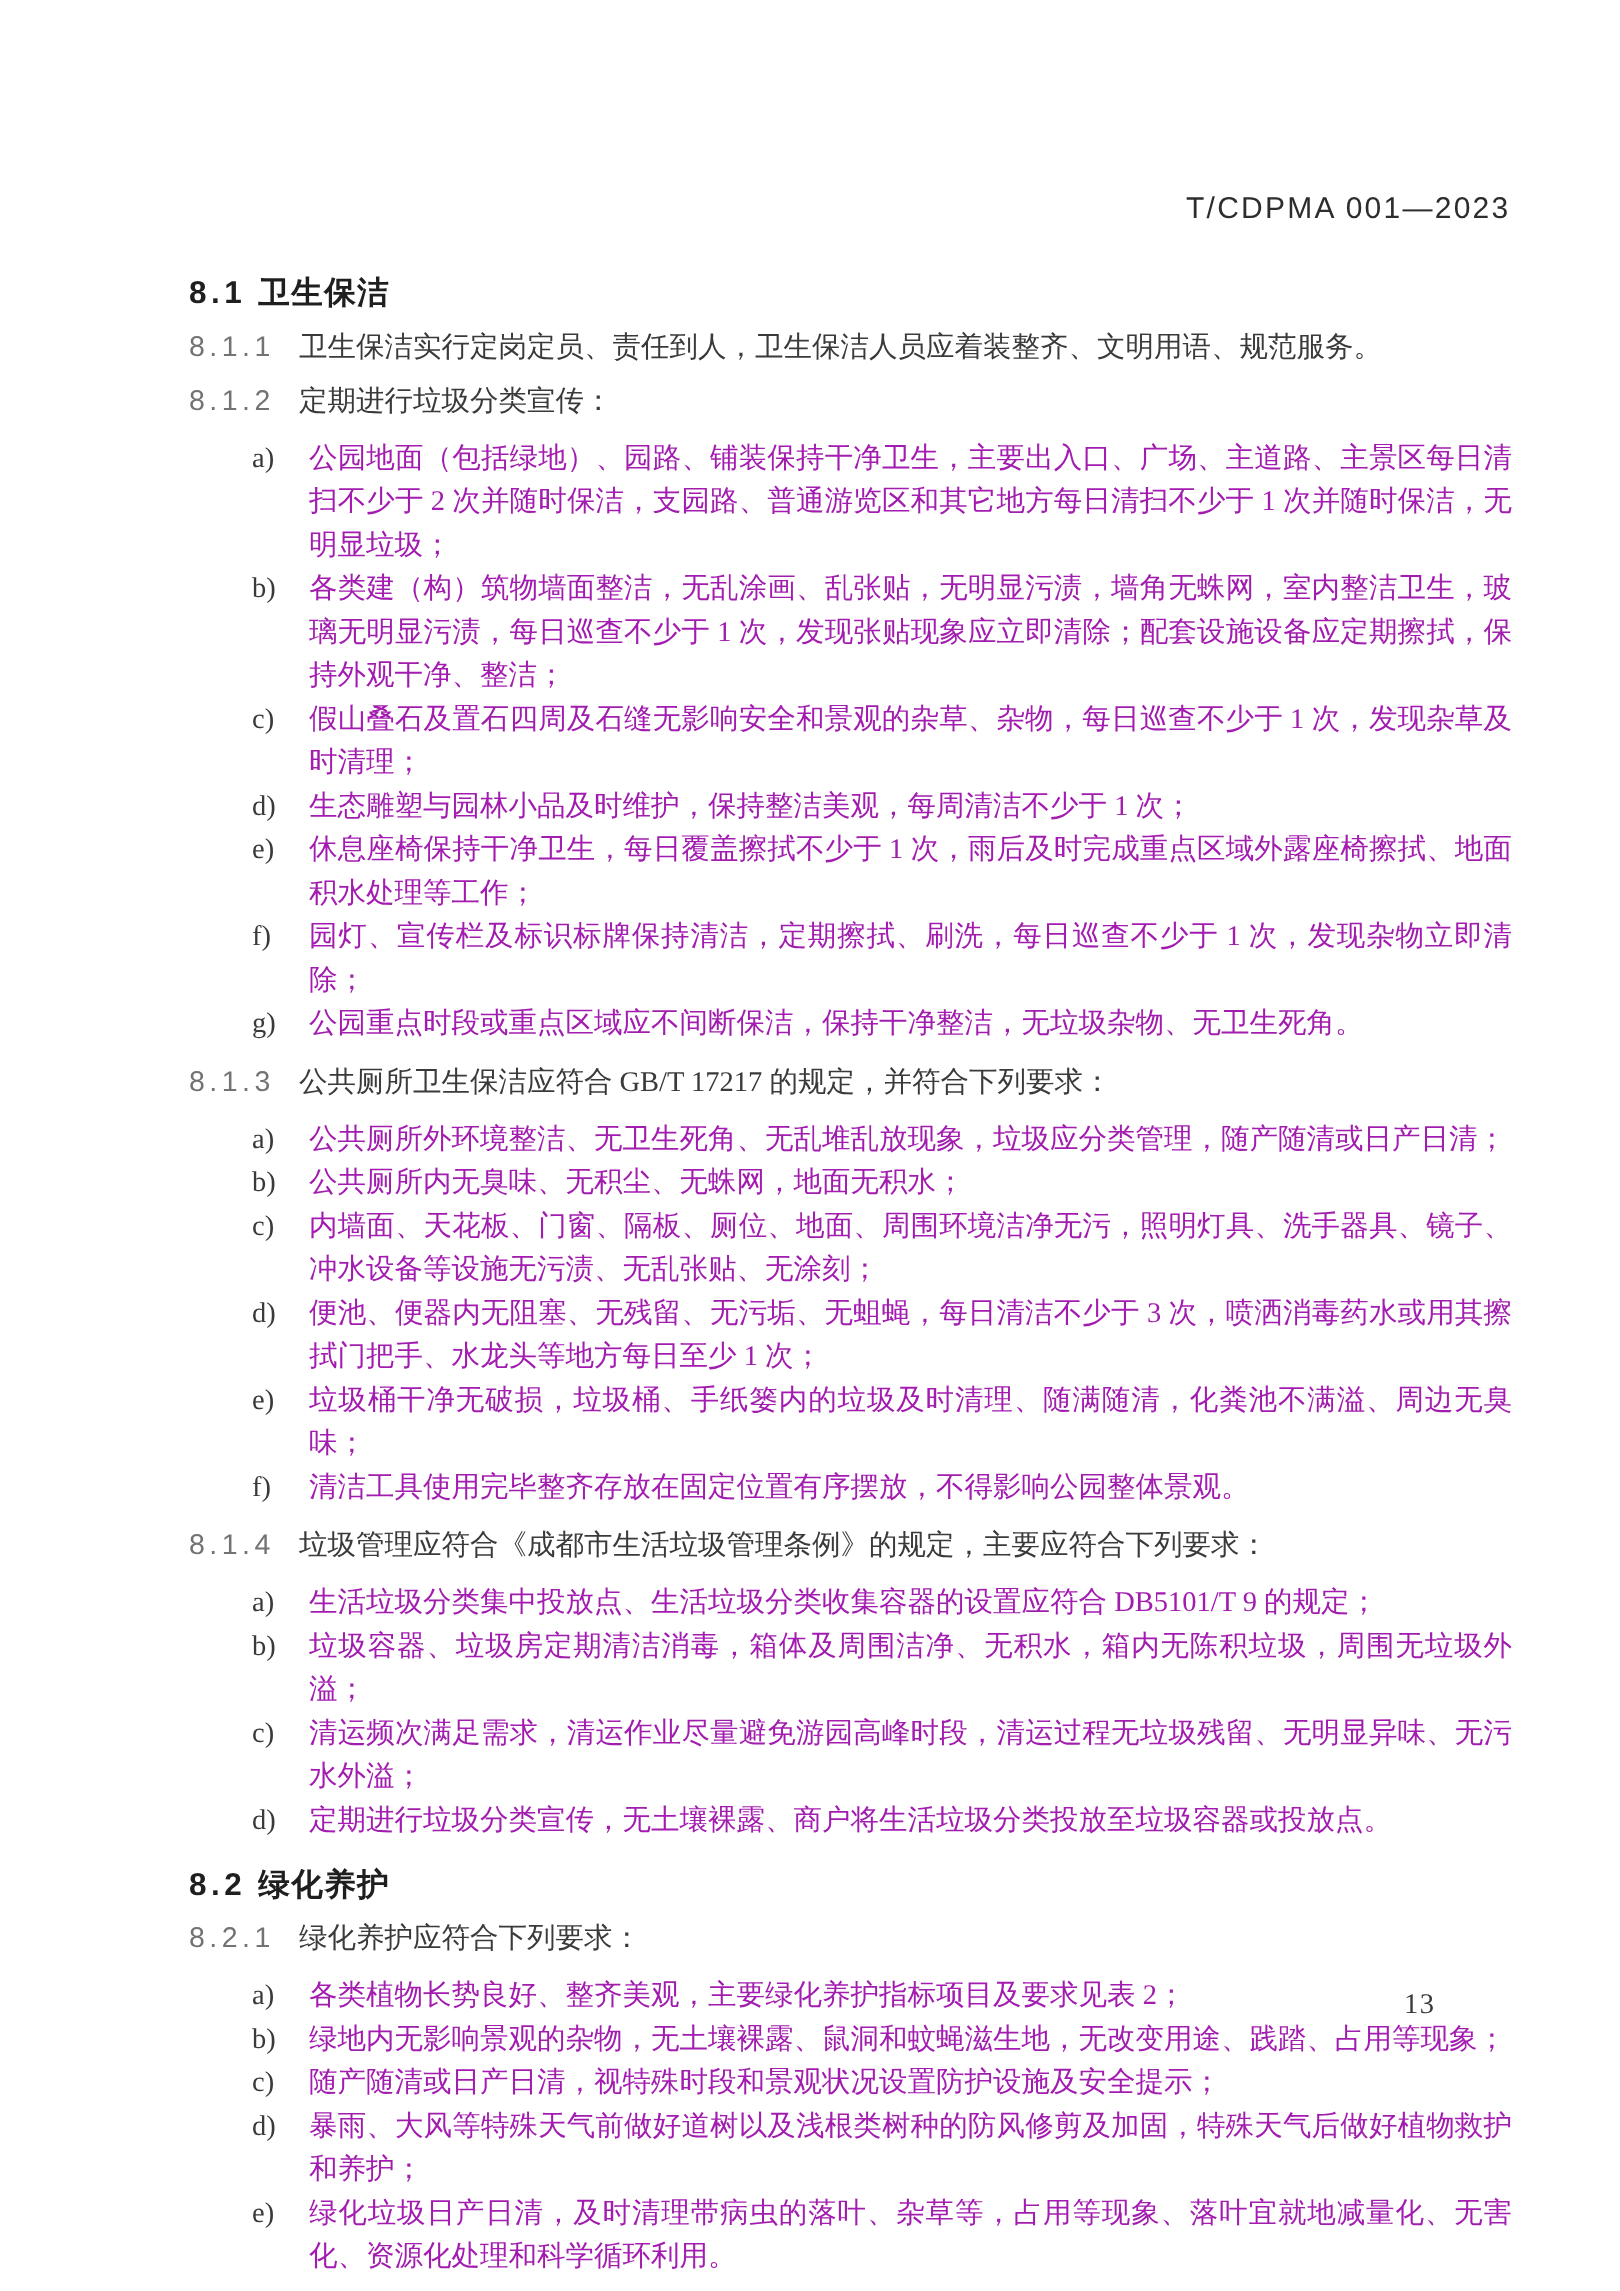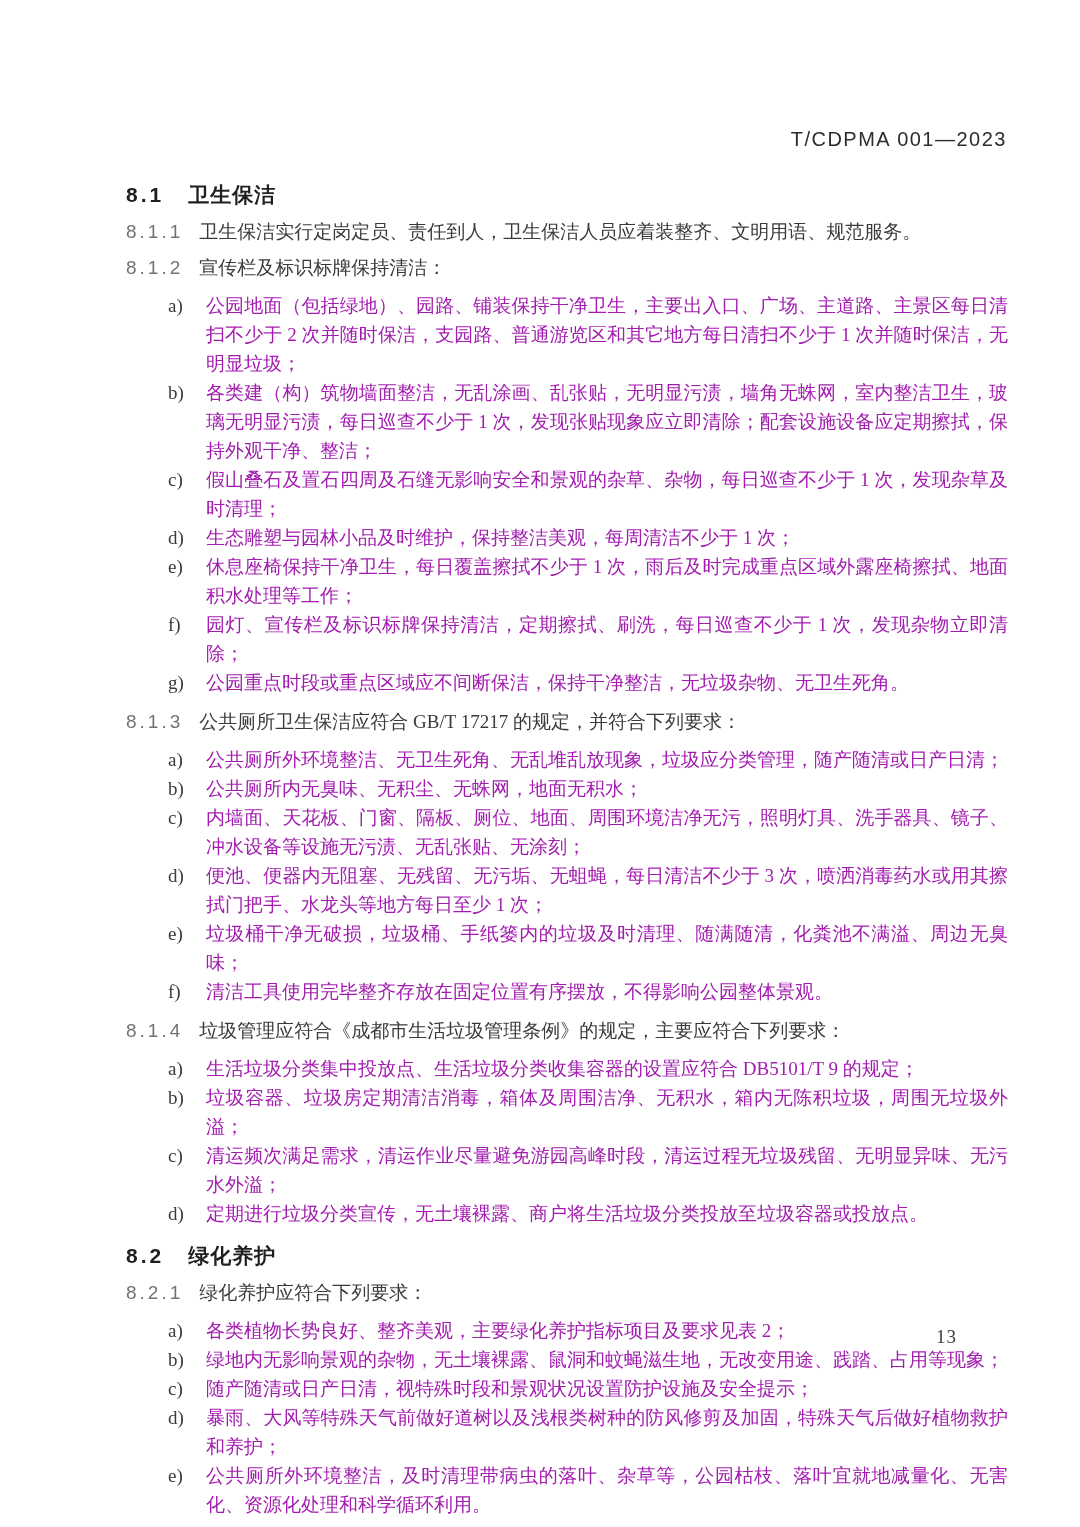--- a/index.html
+++ b/index.html
@@ -22,21 +22,21 @@
   }
   .content { padding:16px 72px 0 126px; }
   .sec-heading {
     font-family:"Liberation Sans","DejaVu Sans",sans-serif;
     font-weight:bold;
     color:#1f1f1f;
     font-size:21px;
     margin:14px 0 8px 0;
     letter-spacing:1px;
   }
-  .sec-heading .sec-num { margin-right:24px; letter-spacing:3px; }
+  .sec-heading .sec-num { margin-right:8px; letter-spacing:3px; }
   .clause {
     margin:7px 0;
     font-size:19px;
     line-height:29px;
     text-align:justify;
     color:#3a3a3a;
   }
   .clause .cnum {
     font-family:"Liberation Sans","DejaVu Sans",sans-serif;
     letter-spacing:3px;
@@ -80,21 +80,21 @@
 
     <div class="sec-heading">
       <span class="sec-num">8.1</span><span>卫生保洁</span>
     </div>
 
     <div class="clause">
       <span class="cnum">8.1.1</span><span class="ctext">卫生保洁实行定岗定员、责任到人，卫生保洁人员应着装整齐、文明用语、规范服务。</span>
     </div>
 
     <div class="clause">
-      <span class="cnum">8.1.2</span><span class="ctext">宣传栏及标识标牌保持清洁：</span>
+      <span class="cnum">8.1.2</span><span class="ctext">定期进行垃圾分类宣传：</span>
     </div>
     <div class="items">
       <div class="item">
           <span class="ilabel">a)</span>
           <span class="itext">公园地面（包括绿地）、园路、铺装保持干净卫生，主要出入口、广场、主道路、主景区每日清扫不少于 2 次并随时保洁，支园路、普通游览区和其它地方每日清扫不少于 1 次并随时保洁，无明显垃圾；</span>
         </div>
       <div class="item">
           <span class="ilabel">b)</span>
           <span class="itext">各类建（构）筑物墙面整洁，无乱涂画、乱张贴，无明显污渍，墙角无蛛网，室内整洁卫生，玻璃无明显污渍，每日巡查不少于 1 次，发现张贴现象应立即清除；配套设施设备应定期擦拭，保持外观干净、整洁；</span>
         </div>
@@ -191,21 +191,21 @@
       <div class="item">
           <span class="ilabel">c)</span>
           <span class="itext">随产随清或日产日清，视特殊时段和景观状况设置防护设施及安全提示；</span>
         </div>
       <div class="item">
           <span class="ilabel">d)</span>
           <span class="itext">暴雨、大风等特殊天气前做好道树以及浅根类树种的防风修剪及加固，特殊天气后做好植物救护和养护；</span>
         </div>
       <div class="item">
           <span class="ilabel">e)</span>
-          <span class="itext">公共厕所外环境整洁，及时清理带病虫的落叶、杂草等，公园枯枝、落叶宜就地减量化、无害化、资源化处理和科学循环利用。</span>
+          <span class="itext">绿化垃圾日产日清，及时清理带病虫的落叶、杂草等，占用等现象、落叶宜就地减量化、无害化、资源化处理和科学循环利用。</span>
         </div>
     </div>
 
   </div>
 
   <div class="page-num">13</div>
 
 </div>
 
 </body></html>

